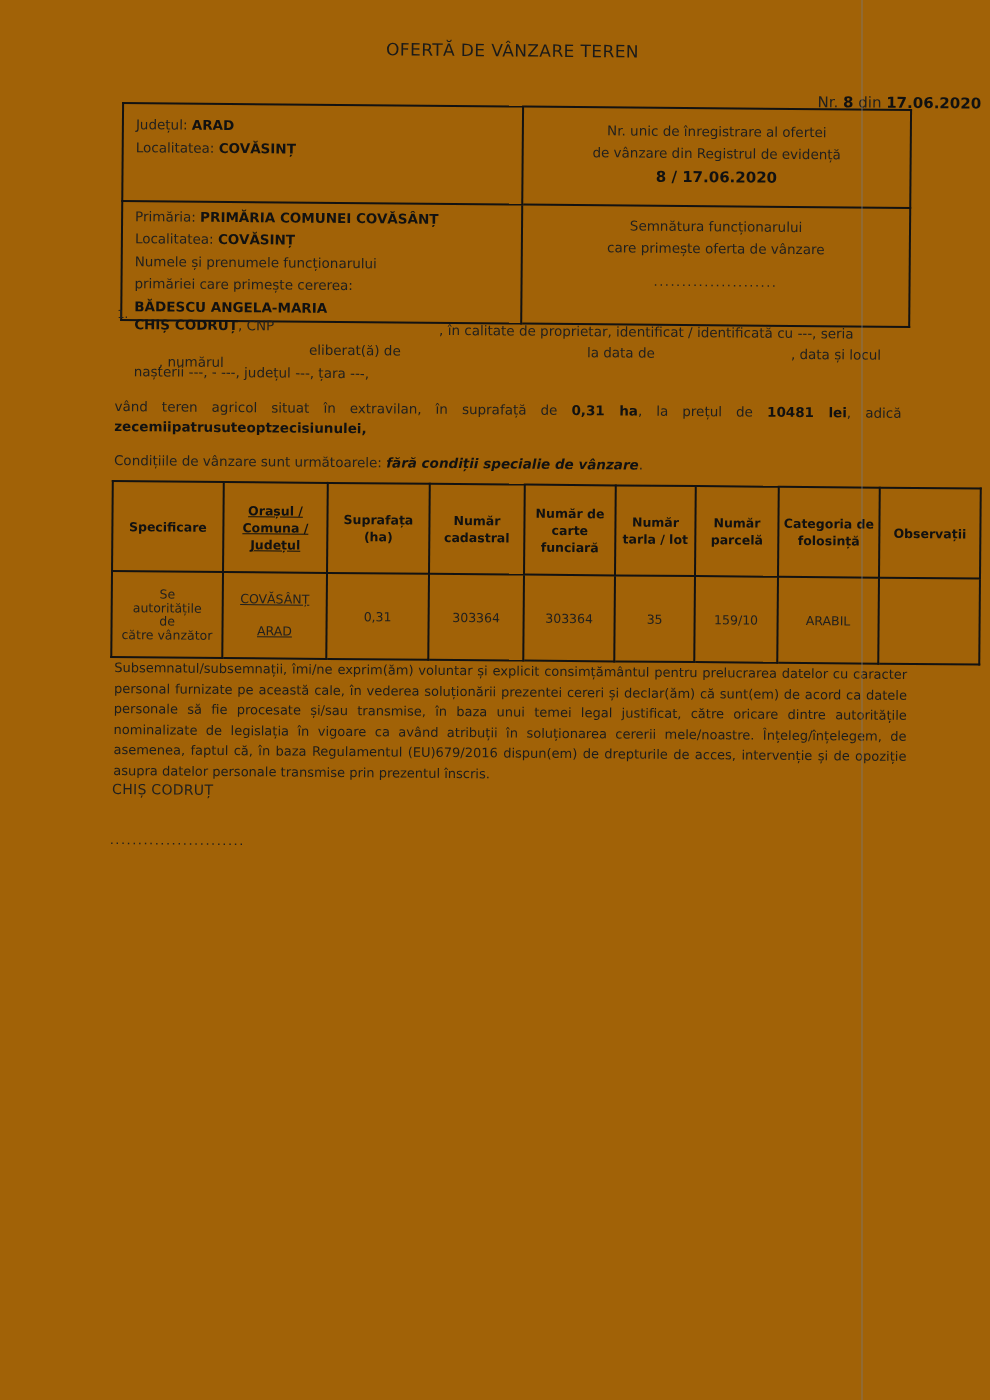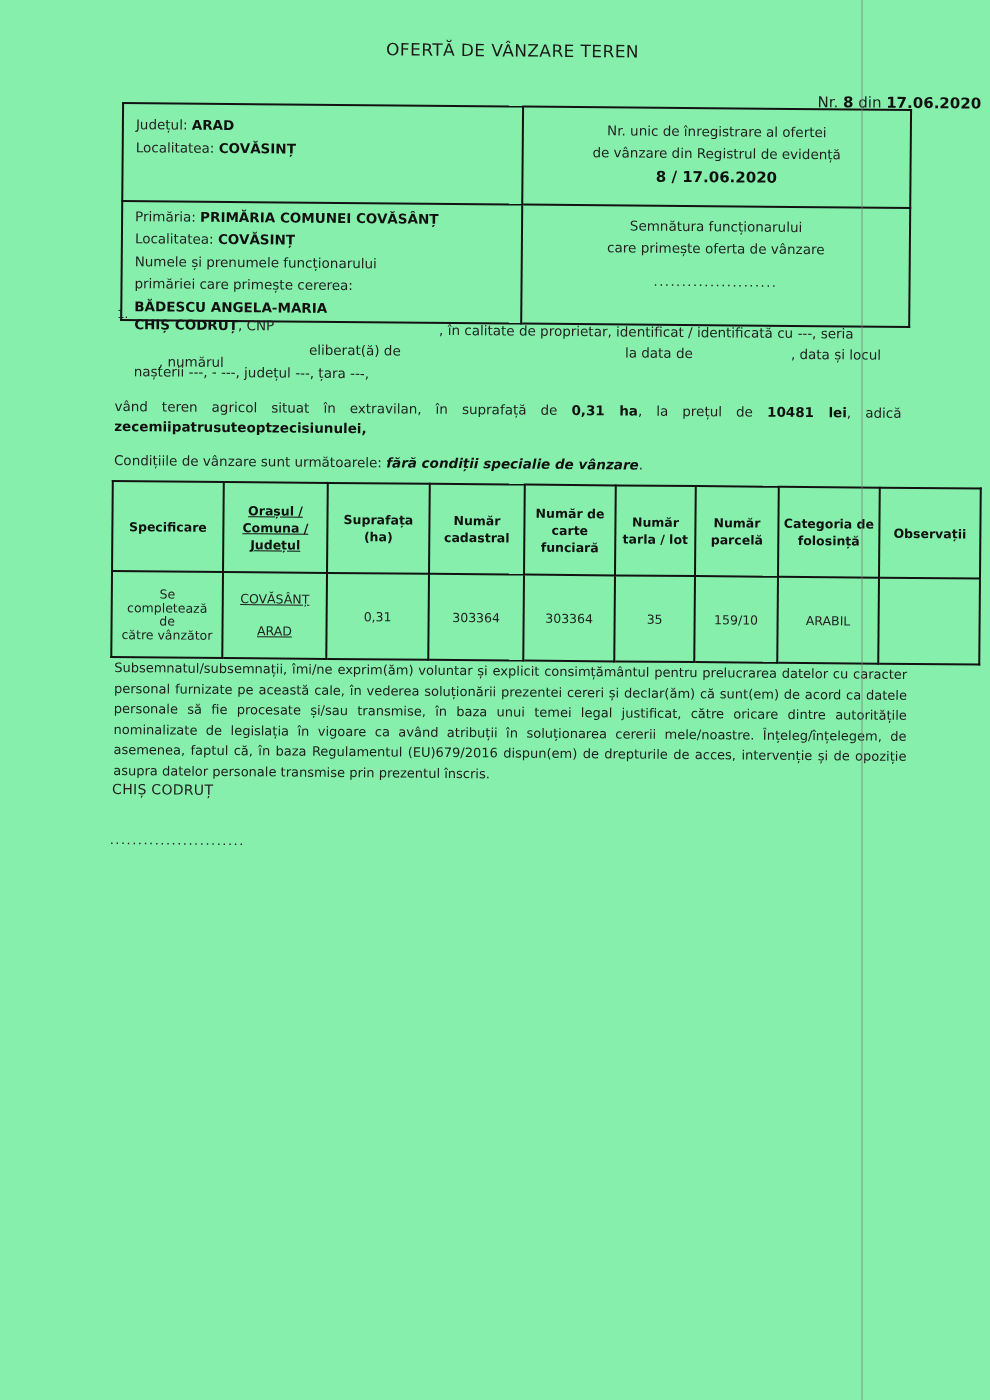--- a/index.html
+++ b/index.html
@@ -1,17 +1,17 @@
 <!DOCTYPE html>
 <html><head>
 <meta charset="utf-8">
 <style>
   html,body{margin:0;padding:0;background:#ffffff;}
   .page{
-    position:relative;width:990px;height:1400px;background:#86efac;
+    position:relative;width:990px;height:1400px;background:#a16207;
     font-family:"DejaVu Sans",sans-serif;color:#1f1f1f;overflow:hidden;
   }
   .sheet{position:absolute;left:0;top:0;width:990px;height:1400px;
     transform:rotate(0.5deg);transform-origin:0 0;}
   .scan-line{position:absolute;left:861px;top:0;width:2px;height:1400px;
     background:rgba(120,120,120,.38);z-index:6;}
   .b{font-weight:bold;color:#111;}
   .bi{font-weight:bold;font-style:italic;color:#111;}
   .title{position:absolute;top:36px;left:0;width:990px;text-align:center;
     font-size:17px;letter-spacing:.4px;color:#1a1a1a;text-indent:36px;}
@@ -29,21 +29,21 @@
   .dots{letter-spacing:1.5px;color:#222;}
   .cell-semnatura .dots{display:block;margin-top:12px;font-size:13px;}
   
   .decl{position:absolute;left:120px;top:306px;width:795px;font-size:13.5px;}
   .decl .idx{position:absolute;left:0;top:0;font-size:11.5px;}
   .decl .ln{position:absolute;white-space:nowrap;}
   .l1a{left:17px;top:9px;}
   .l1b{left:322px;top:12px;}
   .l2a{left:42px;top:46px;text-align:center;}
   .l2b{left:192px;top:33px;}
-  .l2c{left:508px;top:33px;}
+  .l2c{left:470px;top:33px;}
   .l2d{left:674px;top:33px;}
   .l3a{left:17px;top:56px;}
   
   .sale{position:absolute;left:118px;top:397px;width:787px;font-size:13.5px;}
   .sale .just{text-align:justify;text-align-last:justify;}
   .sale .line2{margin-top:4px;}
   .conditions{position:absolute;left:118px;top:451px;width:800px;font-size:13.5px;}
   
   .land-tbl{position:absolute;left:116px;top:479px;}
   .land-tbl td{border:2px solid #121212;text-align:center;vertical-align:middle;}
@@ -128,21 +128,21 @@
         <td class="th c4">Număr cadastral</td>
         <td class="th c5">Număr de carte funciară</td>
         <td class="th c6">Număr tarla / lot</td>
         <td class="th c7">Număr parcelă</td>
         <td class="th c8">Categoria de folosință</td>
         <td class="th c9">Observații</td>
       </tr>
       <tr>
         <td class="td-data spec-cell">
           <div>Se</div>
-          <div>completează</div>
+          <div>autoritățile</div>
           <div>de</div>
           <div>către vânzător</div>
         </td>
         <td class="td-data oras-cell">
           <div>COVĂSÂNȚ</div>
           <div class="gap"></div>
           <div>ARAD</div>
         </td>
         <td class="td-data">0,31</td>
         <td class="td-data">303364</td>

